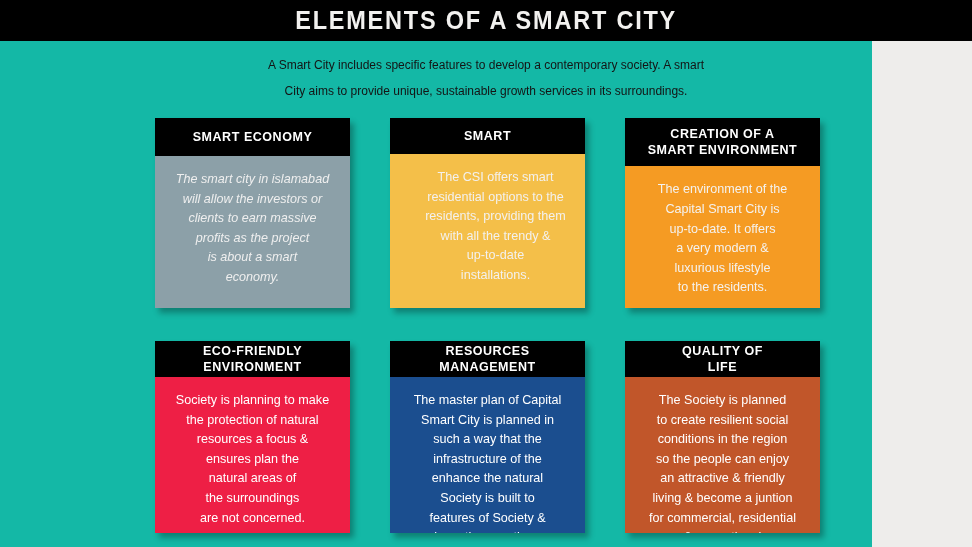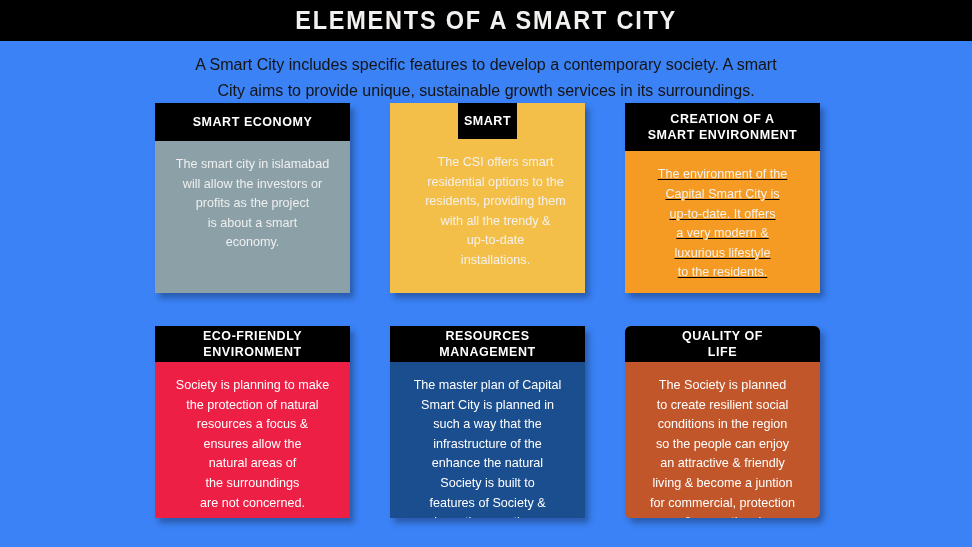--- a/index.html
+++ b/index.html
@@ -11,23 +11,23 @@
   }
 
   body {
     background: #EEEDEB;
     font-family: "Liberation Sans", sans-serif;
     -webkit-font-smoothing: antialiased;
   }
 
   .page {
     position: relative;
-    width: 972px;
+    width: 872px;
     height: 547px;
-    background: #3b82f6;
+    background: #14b8a6;
   }
 
   
   .titlebar {
     position: absolute;
     top: 0; left: 0;
     width: 972px;
     height: 41px;
     background: #000000;
     display: flex;
@@ -45,31 +45,31 @@
   }
 
   
   .intro {
     position: absolute;
     top: 52px;
     left: 0;
     width: 972px;
     text-align: center;
     color: #141414;
-    font-size: 16px;
+    font-size: 12px;
     line-height: 26px;
     font-family: "Liberation Sans Narrow", "Liberation Sans", sans-serif;
     padding: 0 110px;
   }
   .intro-line { display: block; white-space: nowrap; }
 
   
   .grid {
     position: absolute;
-    top: 103px;
+    top: 118px;
     left: 155px;
     width: 663px;
     display: grid;
     grid-template-columns: 195px 195px 195px;
     grid-template-rows: 190px 192px;
     column-gap: 40px;
     row-gap: 33px;
   }
 
   .card {
@@ -104,32 +104,32 @@
     flex: 1;
     text-align: center;
     font-size: 12.6px;
     line-height: 19.6px;
     padding: 14px 10px 10px;
     color: #FFFFFF;
   }
   .card-body .bl { display: block; white-space: nowrap; }
 
   
-  .card--slate  .card-body { background: #8CA0A8; color: #EFEFEF; }
+  .card--slate  .card-body { background: #8CA0A8; color: #EFEFEF; font-style: italic; }
   .card--slate  { background: #8CA0A8; }
   .card--amber  .card-body { background: #F4BF49; color: #F3F1EE; padding-left: 26px; }
-  .card--amber  { background: #F4BF49; align-items: center; }
+  .card--amber  { background: #F4BF49; }
   .card--orange .card-body { background: #F59B23; color: #F4F2EF; }
-  .card--orange { background: #F59B23; text-decoration: underline; }
+  .card--orange { background: #F59B23; }
   .card--crimson .card-body { background: #EE1F45; color: #FFFFFF; }
   .card--crimson { background: #EE1F45; }
   .card--blue   .card-body { background: #1B4E8F; color: #FFFFFF; }
   .card--blue   { background: #1B4E8F; }
   .card--rust   .card-body { background: #C1562A; color: #FFFFFF; }
-  .card--rust   { background: #C1562A; border-radius: 6px; }
+  .card--rust   { background: #C1562A; }
 </style>
 </head>
 <body>
 
 <div class="page">
 
   <div class="titlebar">
     <div class="titlebar-text">ELEMENTS OF A SMART CITY</div>
   </div>
 
@@ -140,20 +140,21 @@
 
   <div class="grid">
 
     <div class="card card--slate card--single">
       <div class="card-header">
         <span class="hl">SMART ECONOMY</span>
       </div>
       <div class="card-body">
         <span class="bl">The smart city in islamabad</span>
         <span class="bl">will allow the investors or</span>
+        <span class="bl">clients to earn massive</span>
         <span class="bl">profits as the project</span>
         <span class="bl">is about a smart</span>
         <span class="bl">economy.</span>
       </div>
     </div>
 
     <div class="card card--amber">
       <div class="card-header">
         <span class="hl">SMART</span>
       </div>
@@ -184,21 +185,21 @@
 
     <div class="card card--crimson">
       <div class="card-header">
         <span class="hl">ECO-FRIENDLY</span>
         <span class="hl">ENVIRONMENT</span>
       </div>
       <div class="card-body">
         <span class="bl">Society is planning to make</span>
         <span class="bl">the protection of natural</span>
         <span class="bl">resources a focus &amp;</span>
-        <span class="bl">ensures allow the</span>
+        <span class="bl">ensures plan the</span>
         <span class="bl">natural areas of</span>
         <span class="bl">the surroundings</span>
         <span class="bl">are not concerned.</span>
       </div>
     </div>
 
     <div class="card card--blue">
       <div class="card-header">
         <span class="hl">RESOURCES</span>
         <span class="hl">MANAGEMENT</span>
@@ -221,20 +222,20 @@
         <span class="hl">QUALITY OF</span>
         <span class="hl">LIFE</span>
       </div>
       <div class="card-body">
         <span class="bl">The Society is planned</span>
         <span class="bl">to create resilient social</span>
         <span class="bl">conditions in the region</span>
         <span class="bl">so the people can enjoy</span>
         <span class="bl">an attractive &amp; friendly</span>
         <span class="bl">living &amp; become a juntion</span>
-        <span class="bl">for commercial, protection</span>
+        <span class="bl">for commercial, residential</span>
         <span class="bl">&amp; recreational</span>
 
       </div>
     </div>
 
   </div>
 </div>
 
 </body></html>

